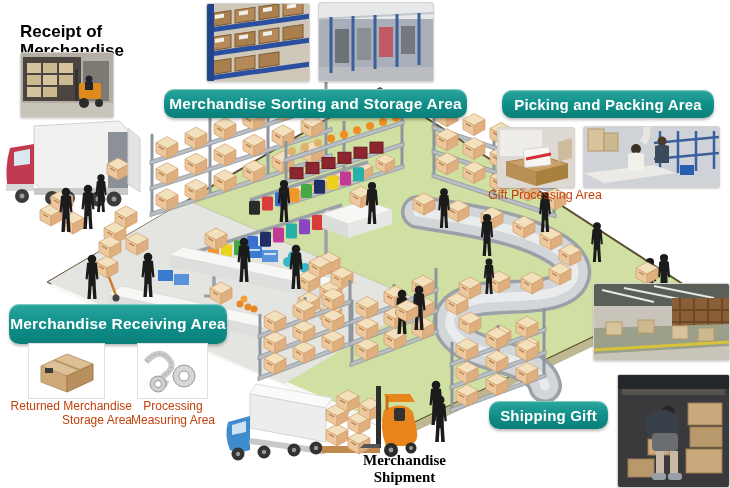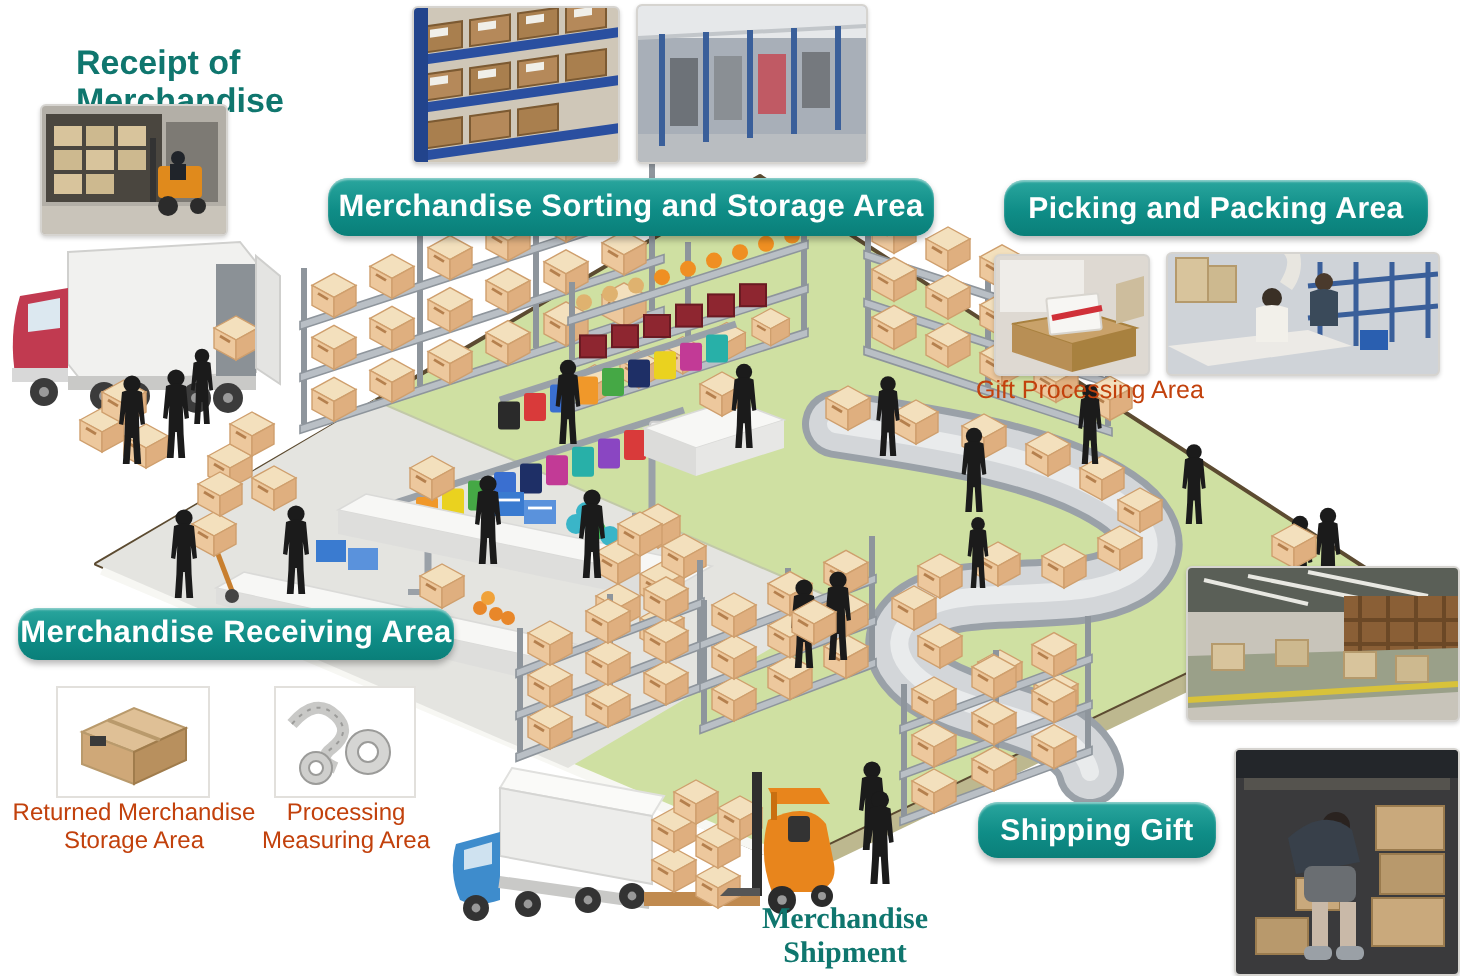--- a/index.html
+++ b/index.html
@@ -9,21 +9,21 @@
   .banner{position:absolute;z-index:3;display:flex;align-items:center;justify-content:center;
     background:linear-gradient(180deg,#2aa69e 0%,#0f8d87 55%,#0a7f79 100%);
     color:#ffffff;font-weight:bold;border-radius:10px;box-sizing:border-box;
     box-shadow:0 2px 3px rgba(0,0,0,.28), inset 0 1px 1px rgba(255,255,255,.45);
     white-space:nowrap;letter-spacing:.2px;}
   .photo{position:absolute;z-index:3;border:1px solid #d6d4d0;border-radius:3px;overflow:hidden;
     box-shadow:0 1px 2px rgba(0,0,0,.18);background:#cfcfcf;}
   .photo svg{display:block;}
   .caption{position:absolute;z-index:3;color:#c2410c;font-size:12px;line-height:1.15;}
   .caption.center{text-align:center;}
-  .biglabel{position:absolute;z-index:3;color:#0f766e;font-weight:bold;line-height:1.12;margin-left:18px;}
+  .biglabel{position:absolute;z-index:3;color:#000000;font-weight:bold;line-height:1.12;}
   .tile{position:absolute;z-index:3;background:#ffffff;border:1px solid #e2e0dc;overflow:hidden;}
 </style>
 </head>
 <body>
 
 <div id="stage">
 
   <svg id="scene" width="730" height="488" viewBox="0 0 730 488">
     <defs>
       <g id="box">
@@ -526,21 +526,21 @@
       <circle cx="50" cy="38" r="7" fill="#2a2320"></circle>
       <path d="M26,44 Q44,28 58,40 L62,56 L30,62 Z" fill="#38404a"></path>
       <rect x="34" y="58" width="26" height="18" rx="4" fill="#6a6e72"></rect>
       <rect x="38" y="76" width="8" height="24" fill="#c9b9a8"></rect>
       <rect x="52" y="76" width="8" height="24" fill="#c9b9a8"></rect>
       <rect x="34" y="98" width="14" height="7" rx="3" fill="#9aa0a6"></rect>
       <rect x="50" y="98" width="14" height="7" rx="3" fill="#9aa0a6"></rect>
     </svg>
   </div>
 
-  <div class="banner" style="left:9px;top:304px;width:218px;height:26px;font-size:15.5px;">Merchandise Receiving Area</div>
+  <div class="banner" style="left:9px;top:304px;width:218px;height:40px;font-size:15.5px;">Merchandise Receiving Area</div>
 
   <div class="tile" style="left:28px;top:343px;width:75px;height:54px;">
     <svg width="75" height="54" viewBox="0 0 75 54">
       <rect width="75" height="54" fill="#ffffff"></rect>
       <polygon points="12,22 38,10 64,20 38,32" fill="#dfc096" stroke="#b99a6c"></polygon>
       <polygon points="12,22 38,32 38,48 12,38" fill="#cfa878" stroke="#b99a6c"></polygon>
       <polygon points="38,32 64,20 64,36 38,48" fill="#b8905e" stroke="#a07c4c"></polygon>
       <line x1="25" y1="16" x2="51" y2="26" stroke="#b99a6c" stroke-width="2"></line>
       <rect x="16" y="24" width="8" height="5" fill="#3a3a3a"></rect>
     </svg>
@@ -551,19 +551,19 @@
       <rect width="69" height="54" fill="#ffffff"></rect>
       <path d="M8,18 Q20,4 30,14 Q38,22 28,30 Q20,36 30,40" fill="none" stroke="#c9c9c7" stroke-width="6"></path>
       <path d="M8,18 Q20,4 30,14 Q38,22 28,30 Q20,36 30,40" fill="none" stroke="#9b9b99" stroke-width="1" stroke-dasharray="2 3"></path>
       <circle cx="46" cy="32" r="11" fill="#d5d5d3" stroke="#9b9b99"></circle>
       <circle cx="46" cy="32" r="5" fill="#ffffff" stroke="#9b9b99"></circle>
       <circle cx="20" cy="40" r="8" fill="#cfcfcd" stroke="#9b9b99"></circle>
       <circle cx="20" cy="40" r="3.5" fill="#ffffff" stroke="#9b9b99"></circle>
     </svg>
   </div>
 
-  <div class="caption center" style="left:2px;top:400px;width:130px;">Returned Merchandise Storage Area</div>
+  <div class="caption center" style="left:2px;top:400px;width:130px;text-align:right;">Returned Merchandise Storage Area</div>
 
   <div class="caption center" style="left:128px;top:400px;width:90px;">Processing Measuring Area</div>
 
   <div class="biglabel" style="left:347px;top:452px;width:115px;font-size:15px;text-align:center;font-family:Liberation Serif, serif;">Merchandise Shipment</div>
 
 </div>
 
 </body></html>

